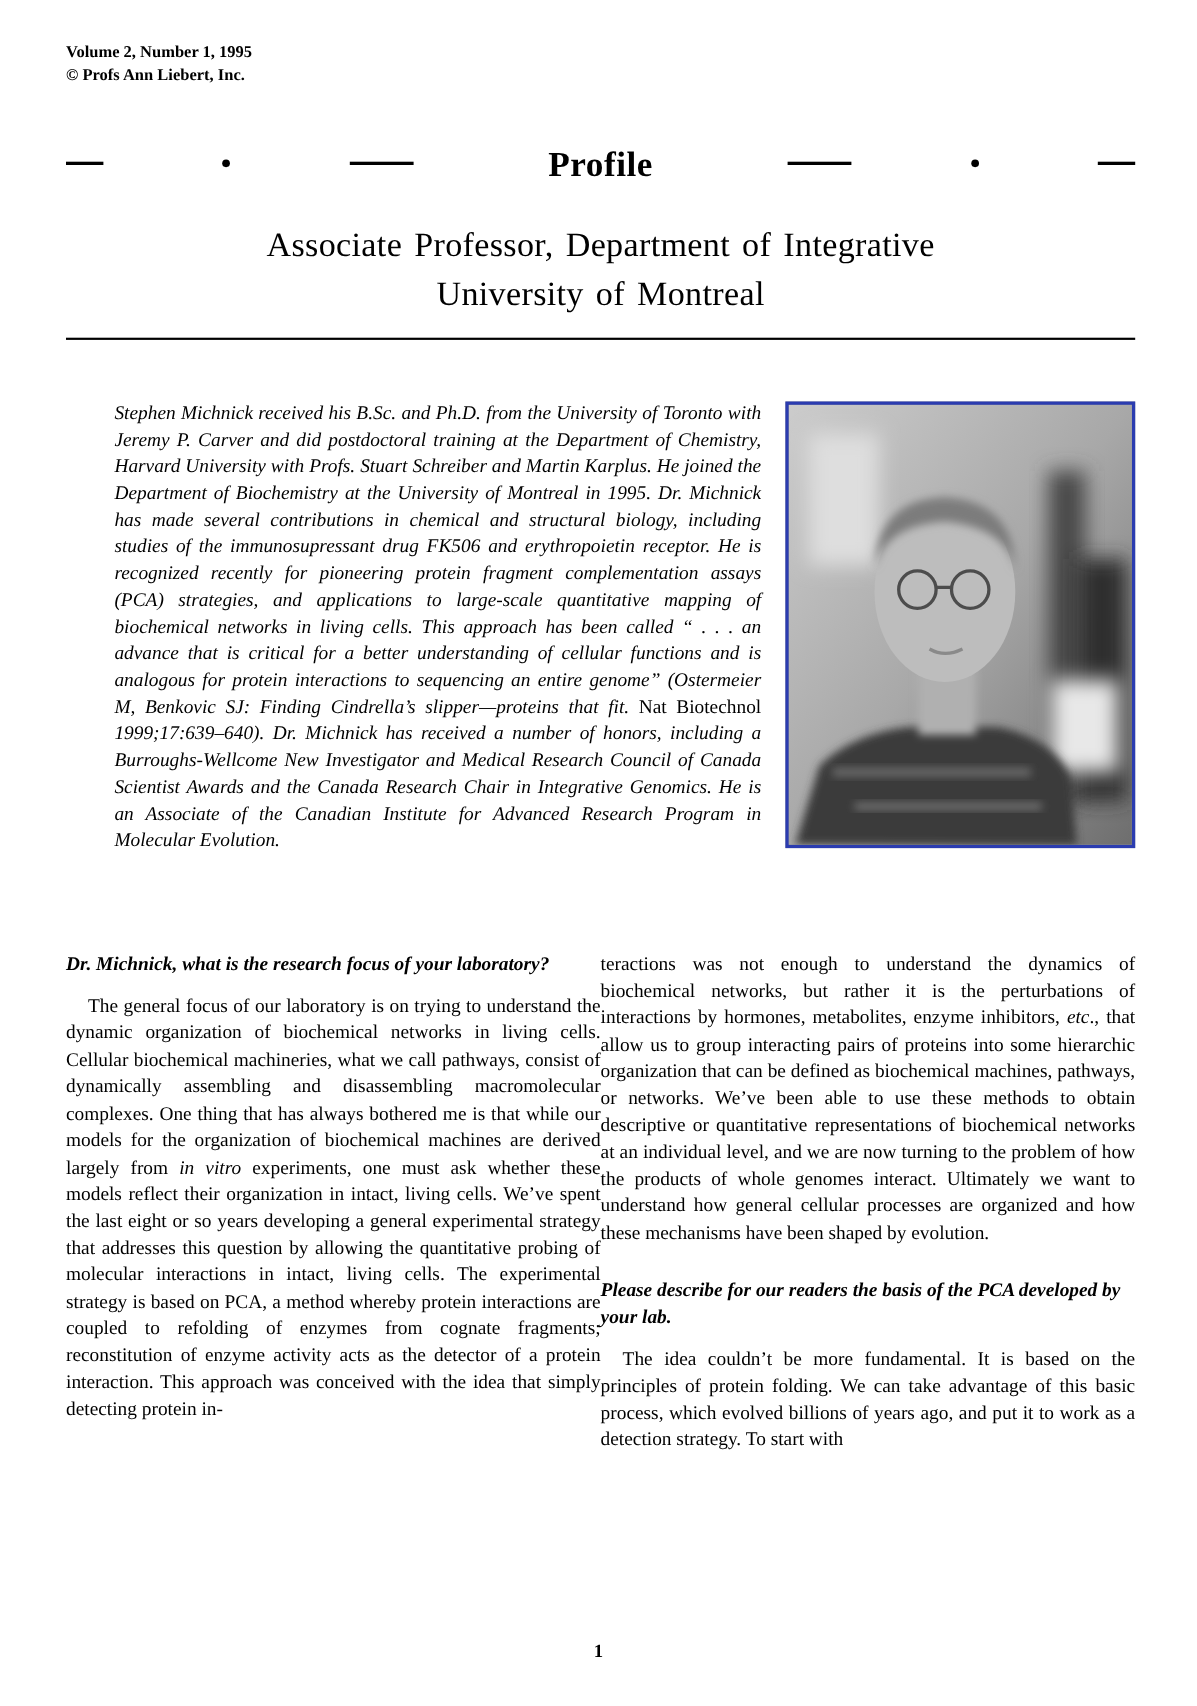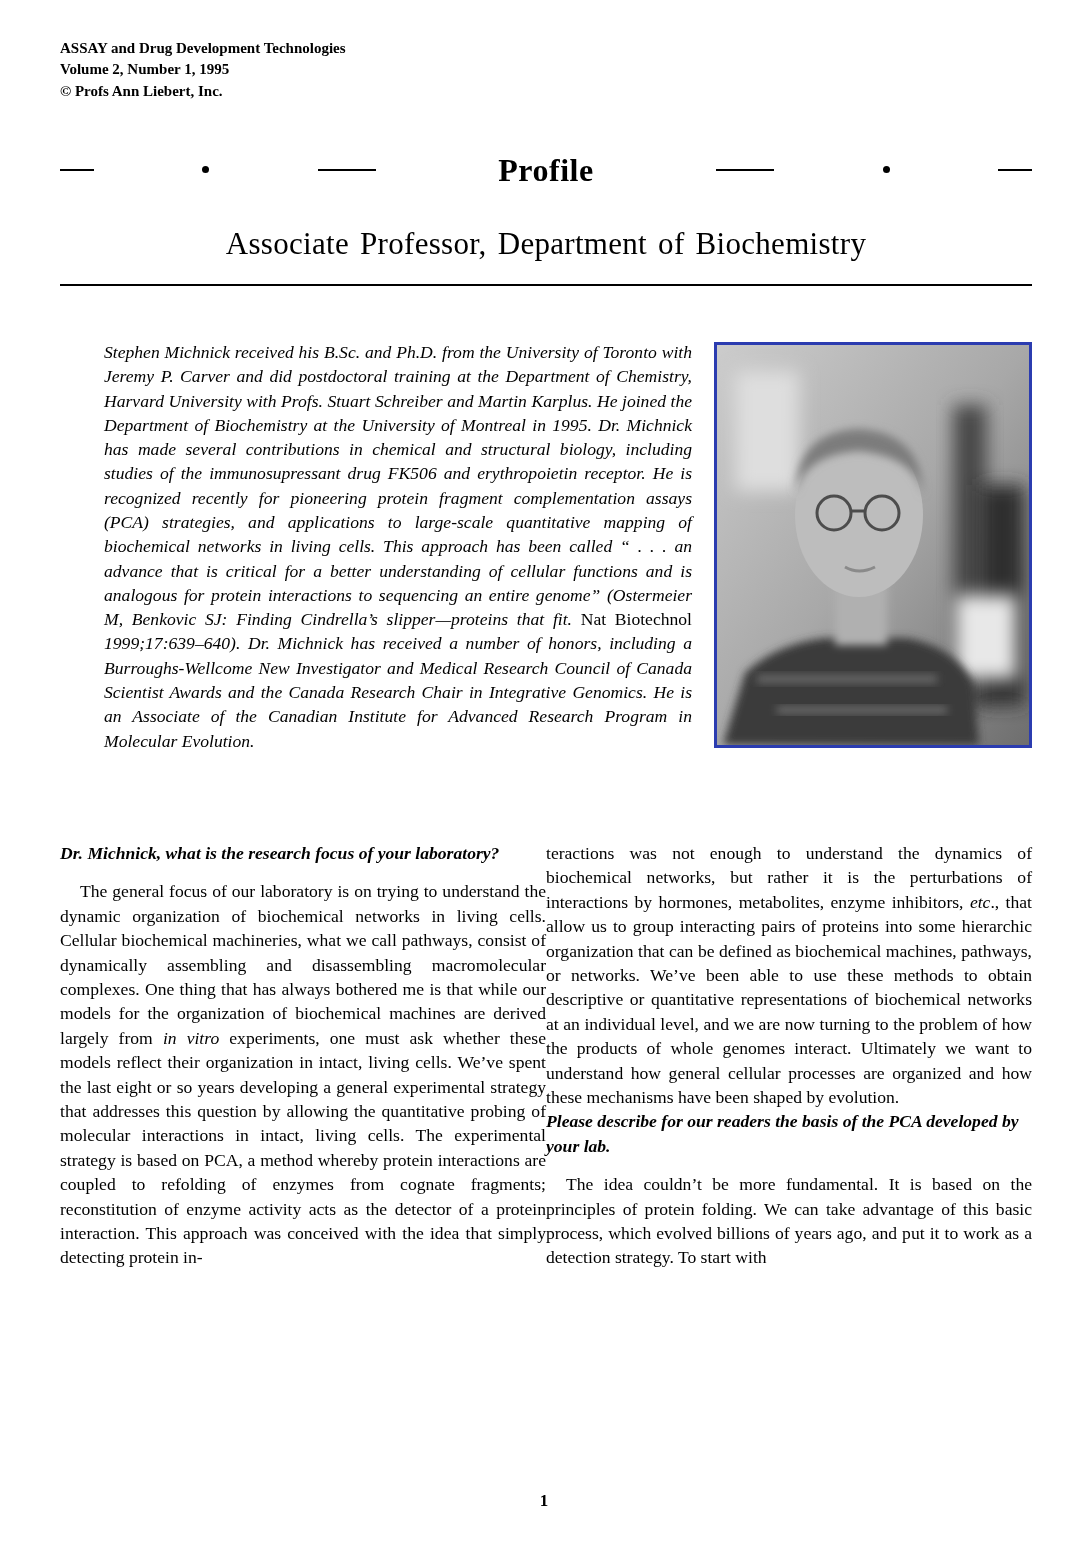--- a/index.html
+++ b/index.html
@@ -94,55 +94,55 @@
   .question {
     font-size: 17.6px;
     font-style: italic;
     font-weight: 700;
     margin: 0 0 14px 0;
     line-height: 24.4px;
     text-align: left;
   }
   .col p { margin: 0; }
   .col p.indent { text-indent: 20px; }
-  .col p + .question { }
+  .col p + .question { margin-top: 28px; }
 
   
   .pfooter {
     position: absolute;
     left: 0; right: 0;
     bottom: 40px;
     text-align: center;
     font-size: 17px;
     font-weight: 700;
   }
 </style>
 </head>
 <body>
 
 <div class="page">
 
   <header class="jheader">
-    <div>ASSAY and Drug Development Technologies</div>
     <div>Volume 2, Number 1, 1995</div>
     <div>© Profs Ann Liebert, Inc.</div>
   </header>
 
   <div class="profile-row">
     <span class="rule w1"></span>
     <span class="dot"></span>
     <span class="rule w2"></span>
     <h1 class="profile-label">Profile</h1>
     <span class="rule w2"></span>
     <span class="dot"></span>
     <span class="rule w1"></span>
   </div>
 
   <div class="title">
-    <div>Associate Professor, Department of Biochemistry</div>
+    <div>Associate Professor, Department of Integrative</div>
+    <div>University of Montreal</div>
   </div>
 
   <hr class="title-rule">
 
   <section class="bio">
     <div class="photo">
       <svg viewBox="0 0 312 400" width="100%" height="100%" preserveAspectRatio="none" aria-hidden="true">
         <defs>
           <linearGradient id="bg" x1="0" y1="0" x2="1" y2="1">
             <stop offset="0" stop-color="#cccccc"></stop>

